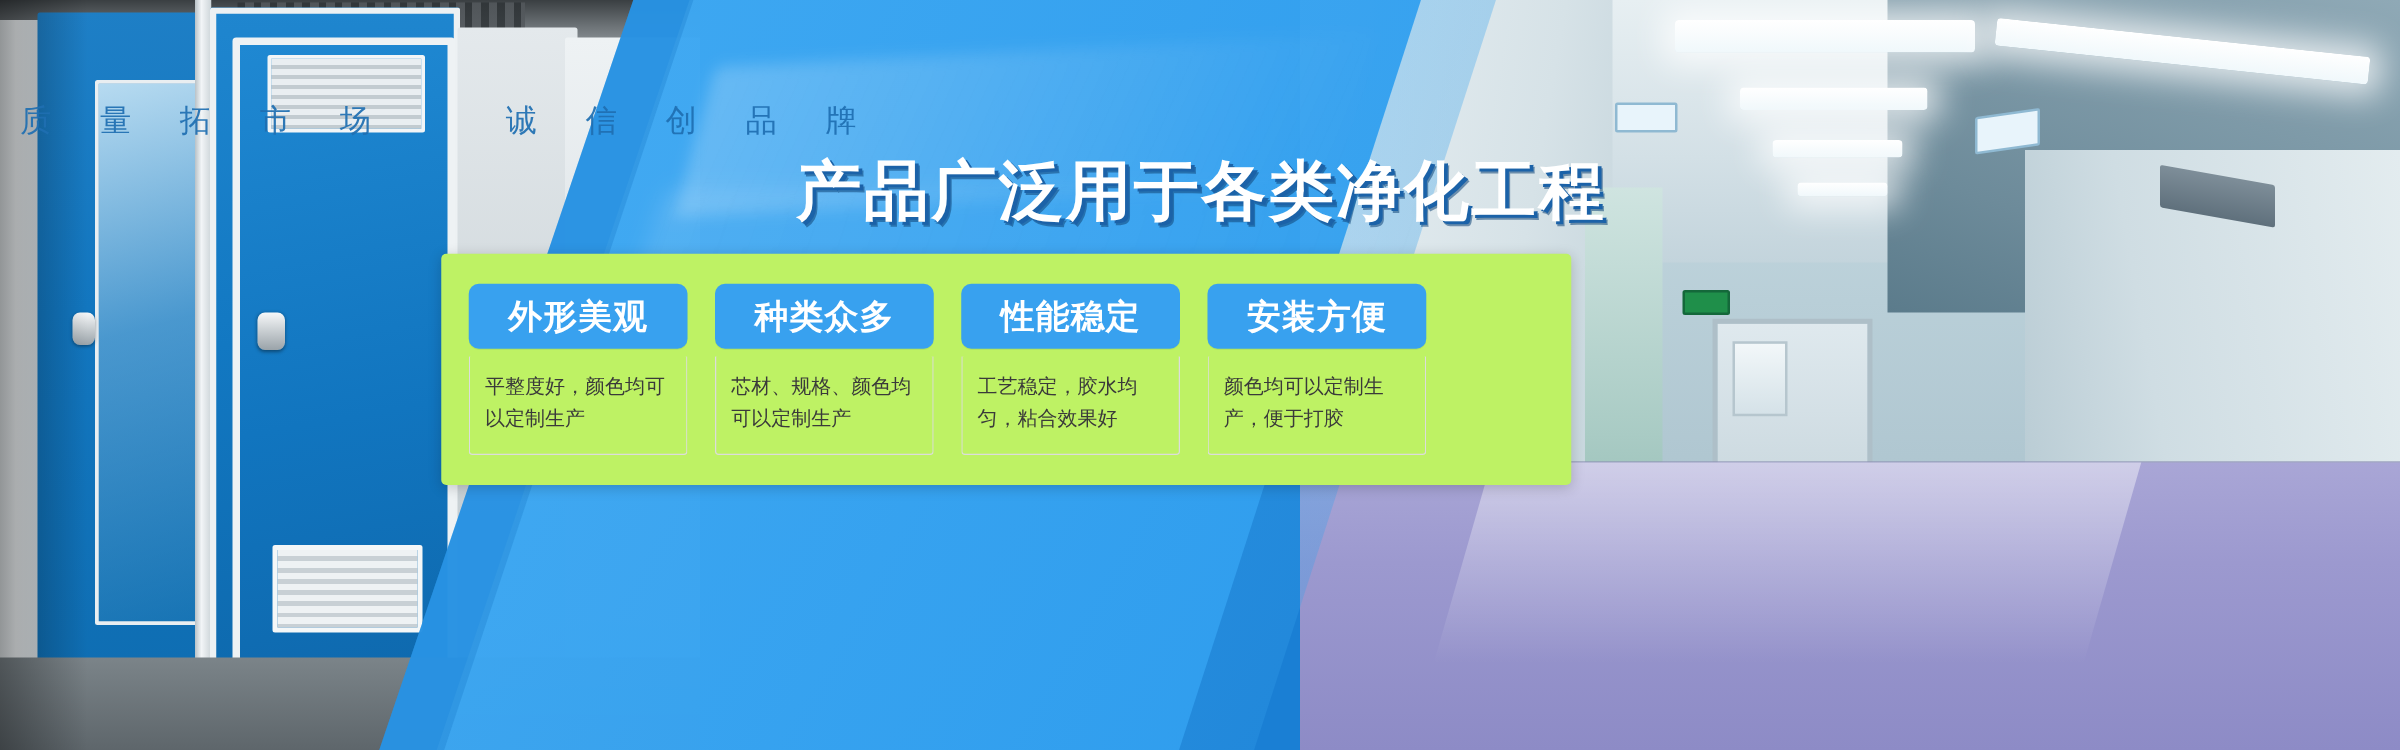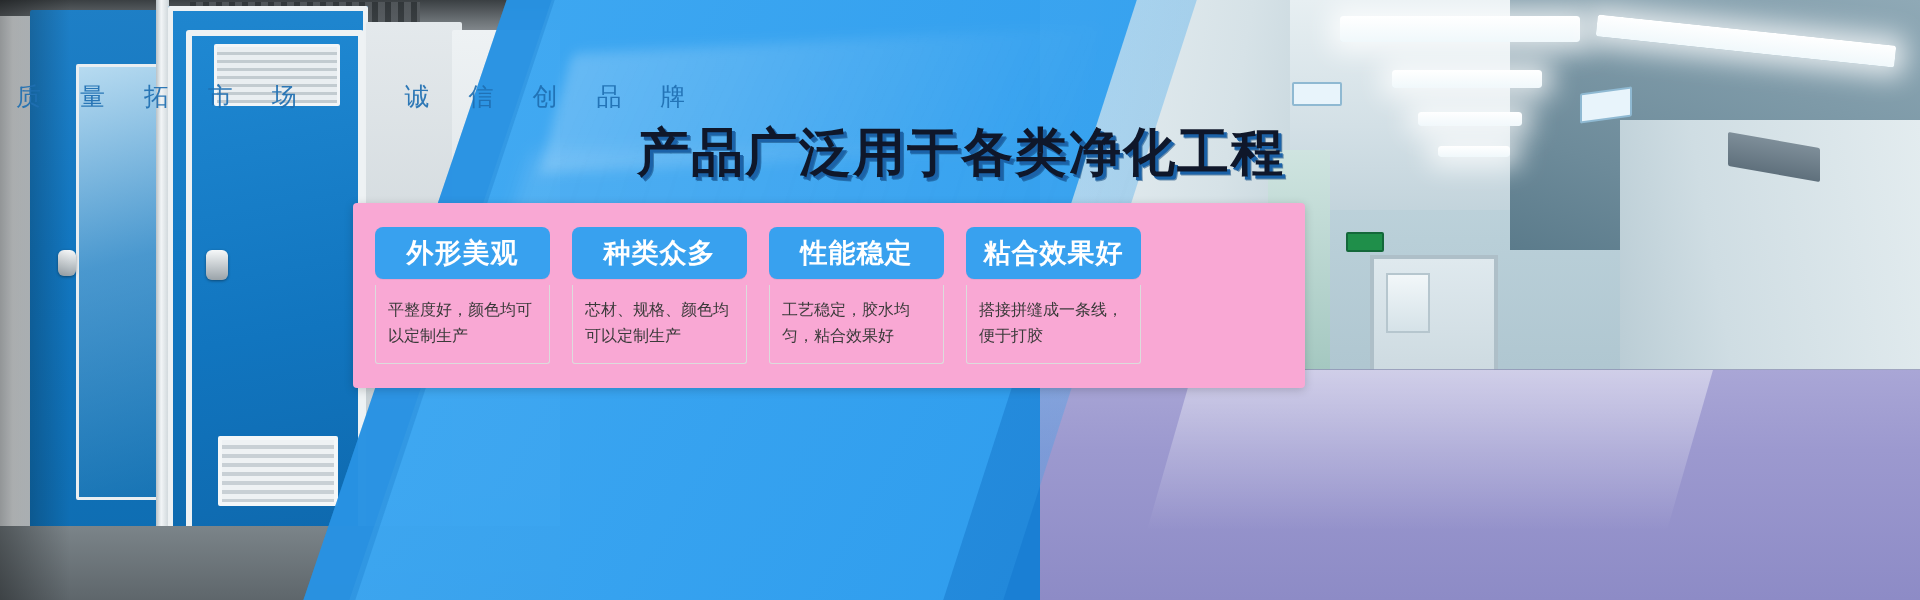--- a/index.html
+++ b/index.html
@@ -95,28 +95,28 @@
   .band-edge{position:absolute;top:-10px;left:300px;width:900px;height:620px;
     background:rgba(24,120,200,.30);
     clip-path:polygon(210px 0, 258px 0, 52px 620px, 0 620px);}
 
   
   .tagline{position:absolute;left:0;top:80px;width:1920px;text-align:left;
     font-size:25px;letter-spacing:16px;color:#1f6fb2;opacity:.92;
     font-family:"Liberation Sans","DejaVu Sans",sans-serif;
     text-indent:16px;white-space:pre;}
   .headline{position:absolute;left:0;top:118px;width:1920px;text-align:center;
-    font-size:52px;font-weight:bold;color:#0f172a;letter-spacing:2px;
+    font-size:52px;font-weight:bold;color:#ffffff;letter-spacing:2px;
     font-family:"Liberation Sans","DejaVu Sans",sans-serif;
     text-shadow:3px 3px 0 #1b62a8, 4px 4px 0 rgba(16,70,120,.55);
     text-indent:2px;}
 
   
   .panel{position:absolute;left:353px;top:203px;width:904px;height:185px;
-    background:#f9a8d4;border-radius:4px;box-shadow:0 2px 10px rgba(0,0,0,.18);padding-left:48px;}
+    background:#bef264;border-radius:4px;box-shadow:0 2px 10px rgba(0,0,0,.18);}
   .cards{position:absolute;left:0;top:0;width:812px;height:185px;
     display:flex;gap:22px;padding:24px 22px;box-sizing:border-box;}
   .card{width:175px;display:flex;flex-direction:column;}
   .card-head{height:52px;border-radius:8px;background:#38a1ef;
     display:flex;align-items:center;justify-content:center;
     color:#fff;font-size:27px;font-weight:bold;letter-spacing:1px;
     font-family:"Liberation Sans","DejaVu Sans",sans-serif;
     box-shadow:0 1px 0 rgba(0,0,0,.05);}
   .card-body{flex:1;margin-top:6px;border:1px solid #dcdcdc;border-top:none;
     border-radius:0 0 3px 3px;padding:12px 10px 8px 12px;box-sizing:border-box;
@@ -196,20 +196,20 @@
         <div class="card-head">种类众多</div>
         <div class="card-body">芯材、规格、颜色均可以定制生产</div>
       </div>
 
       <div class="card">
         <div class="card-head">性能稳定</div>
         <div class="card-body">工艺稳定，胶水均匀，粘合效果好</div>
       </div>
 
       <div class="card">
-        <div class="card-head">粘合效果好</div>
-        <div class="card-body">搭接拼缝成一条线，便于打胶</div>
+        <div class="card-head">安装方便</div>
+        <div class="card-body">颜色均可以定制生产，便于打胶</div>
       </div>
 
     </div>
   </div>
 
 </div>
 
 </body></html>

